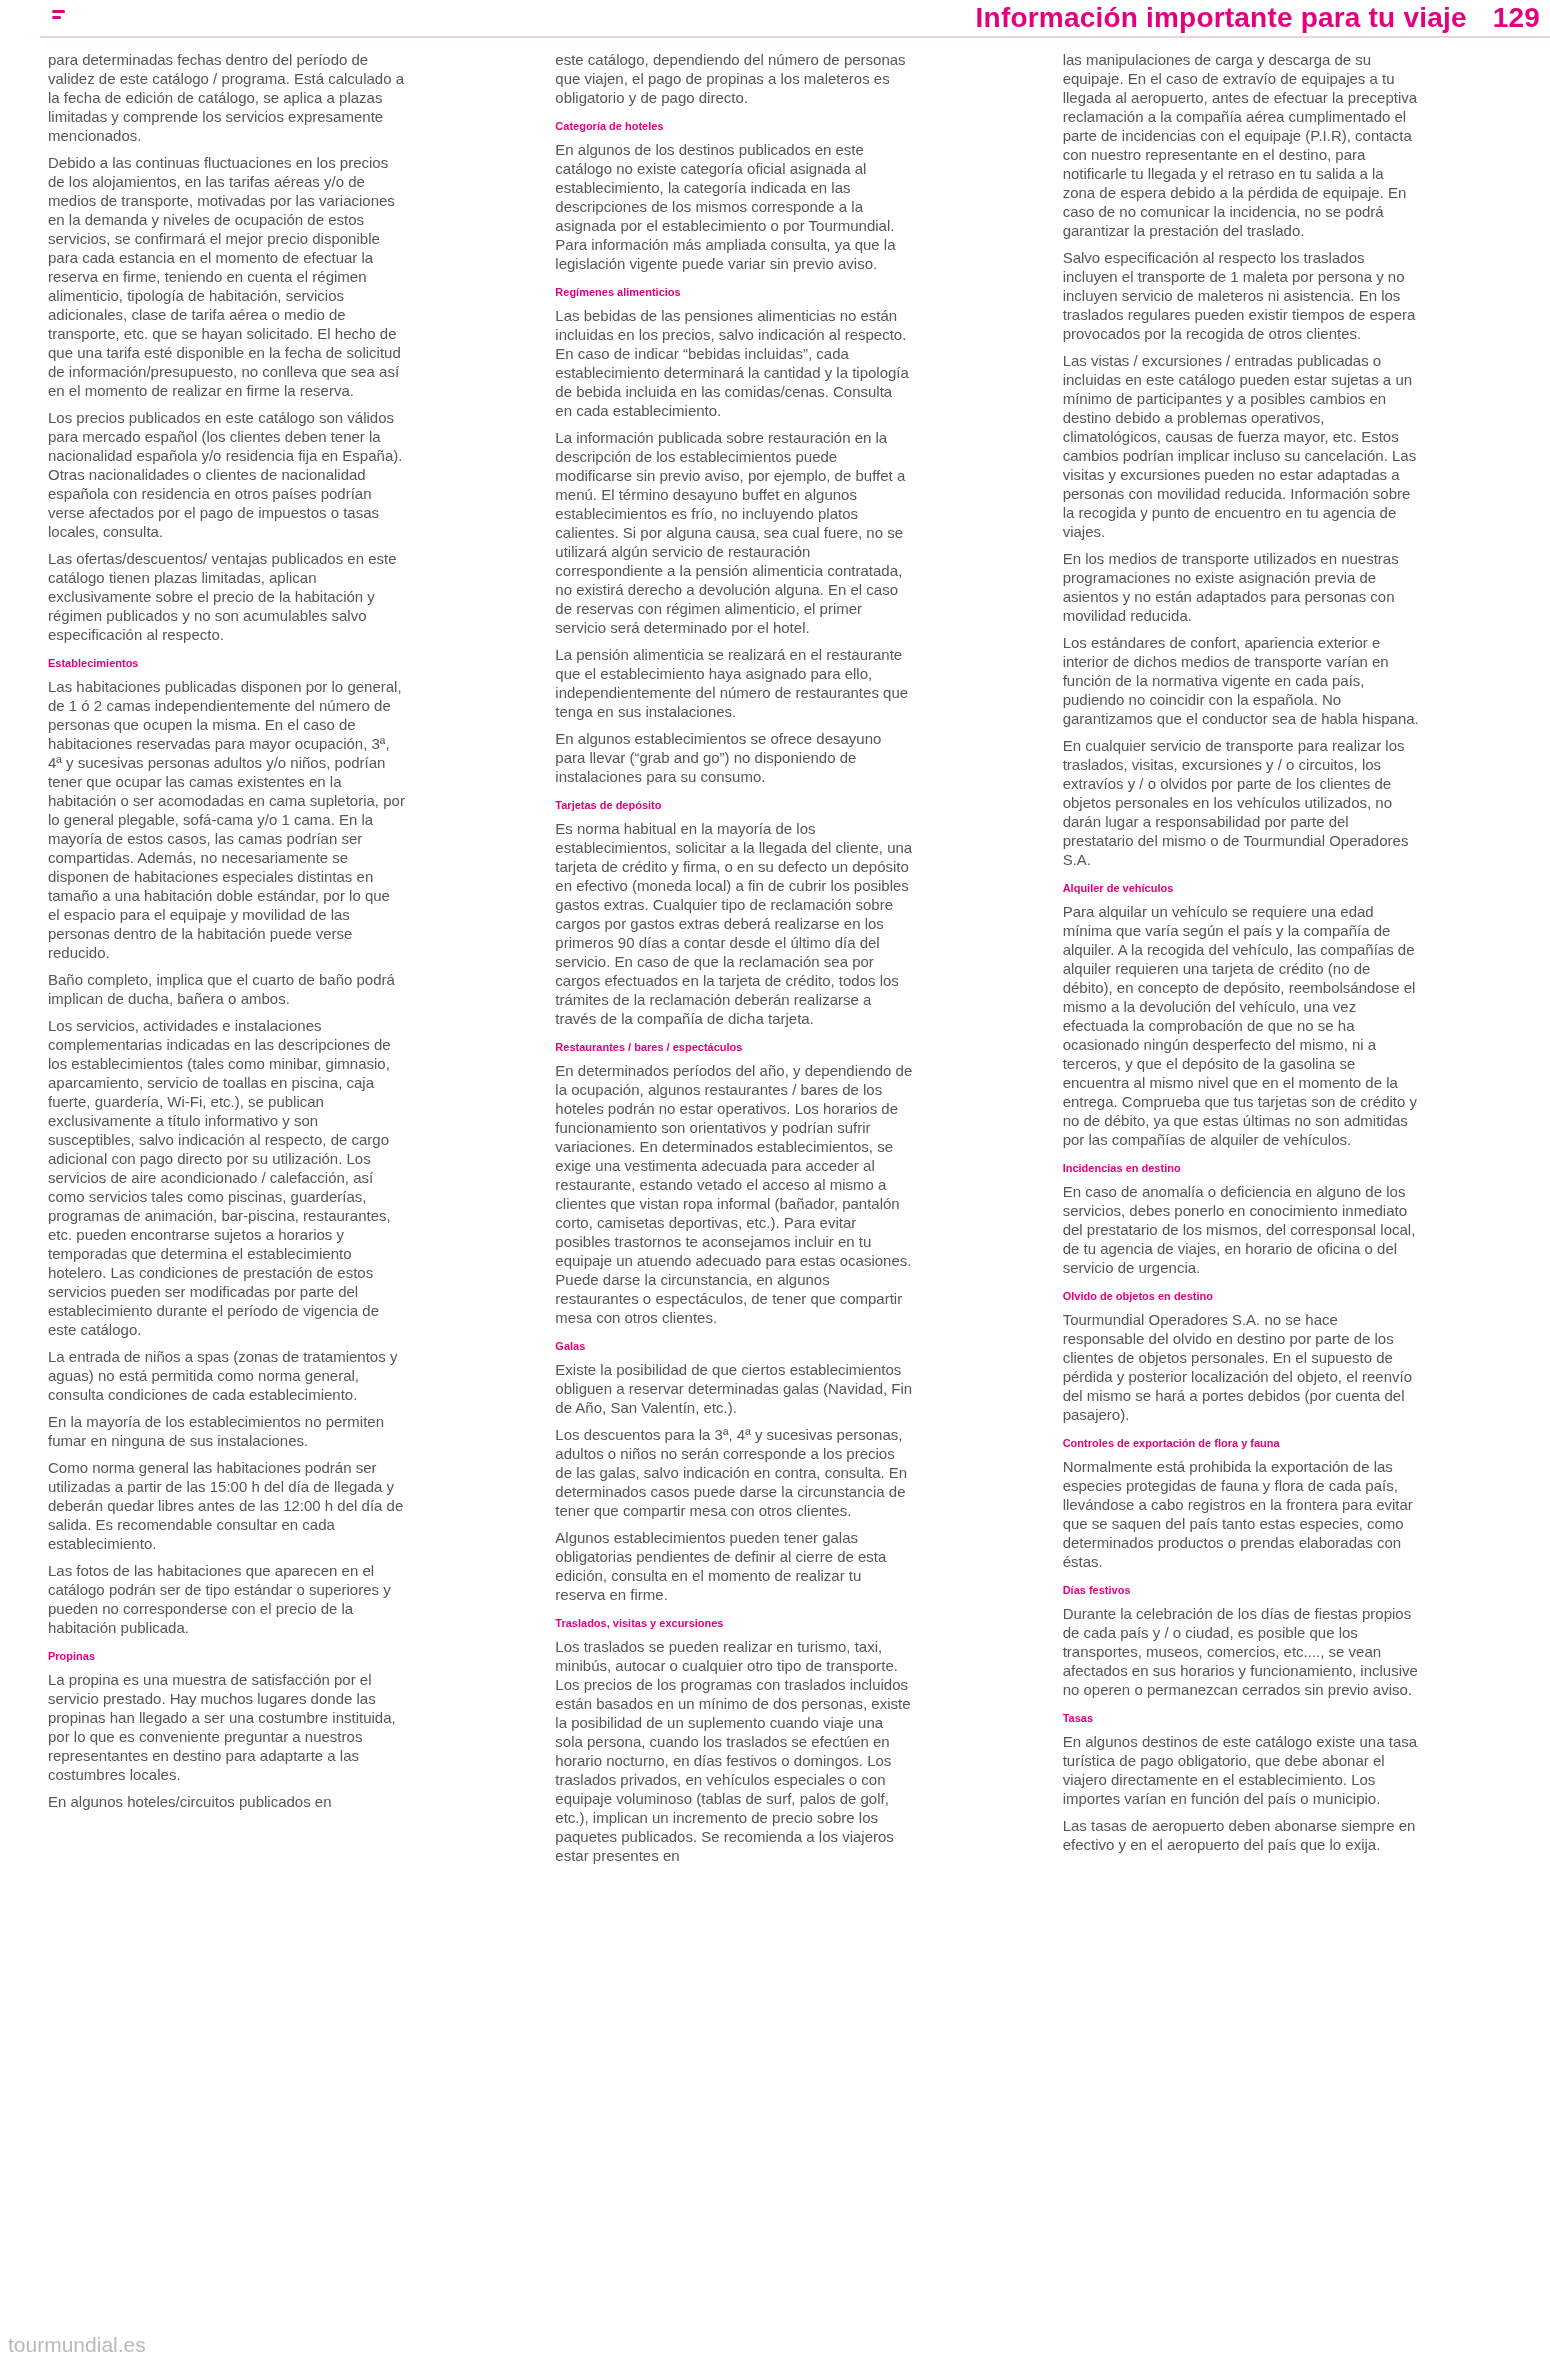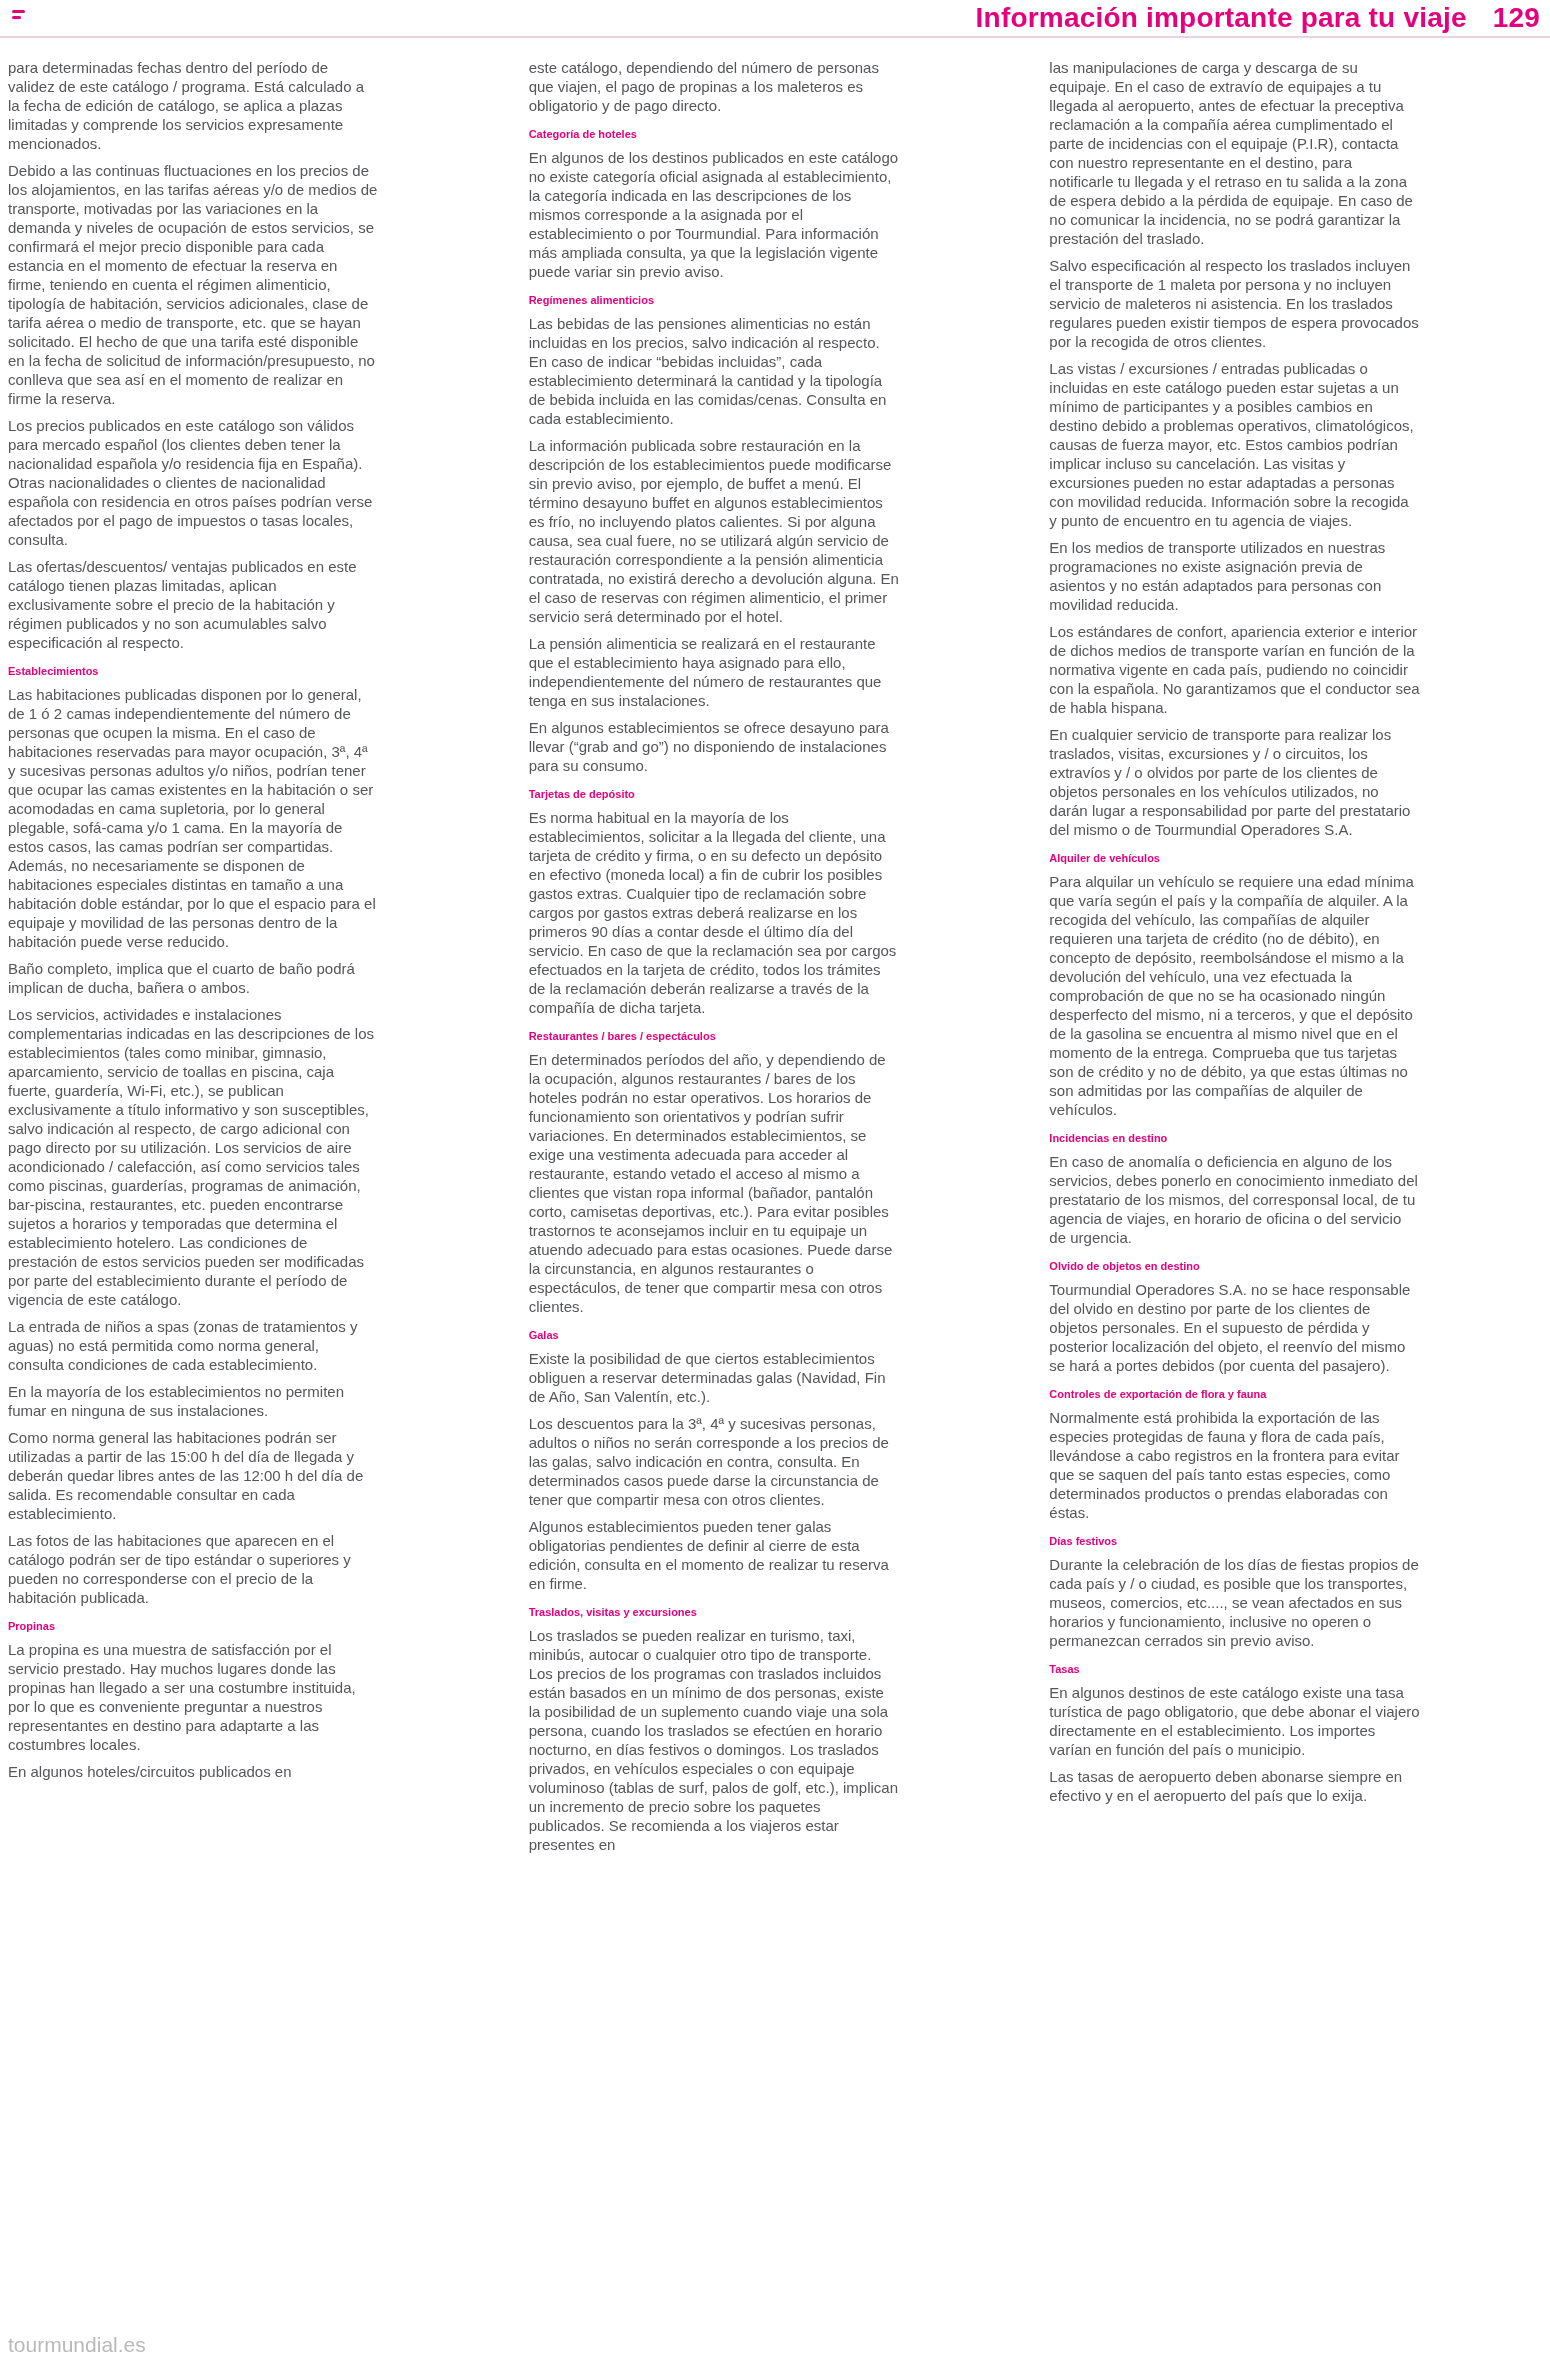--- a/index.html
+++ b/index.html
@@ -8,20 +8,21 @@
     background: #ffffff;
     font-family: "Liberation Sans", sans-serif;
   }
   .page {
     position: relative;
     width: 1550px;
     height: 2361px;
     background: #ffffff;
     overflow: hidden;
     box-sizing: border-box;
+    padding-left: 40px;
   }
   header.page-header {
     display: flex;
     align-items: flex-start;
     justify-content: space-between;
     padding: 4px 10px 0 12px;
   }
   .logo-mark {
     display: inline-block;
     margin-top: 6px;
@@ -54,21 +55,20 @@
   }
   main.columns {
     display: flex;
     gap: 150px;
     padding: 12px 130px 0 8px;
     box-sizing: border-box;
   }
   .col {
     flex: 1 1 0;
     min-width: 0;
-    margin-top: 8px;
   }
   .col p.paragraph {
     margin: 0 0 8px 0;
     font-size: 15px;
     line-height: 19px;
     color: var(--body-text, #55565a);
   }
   .col h3.section-heading {
     margin: 10px 0 4px 0;
     font-size: 11px;

